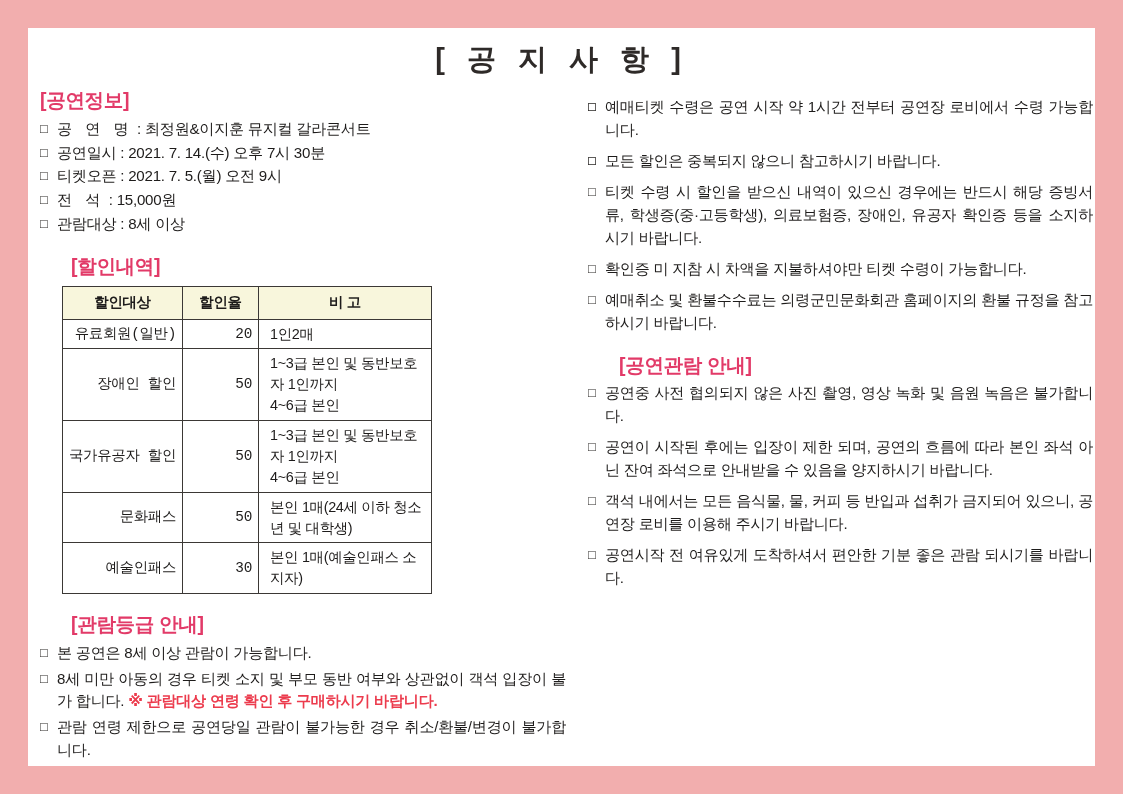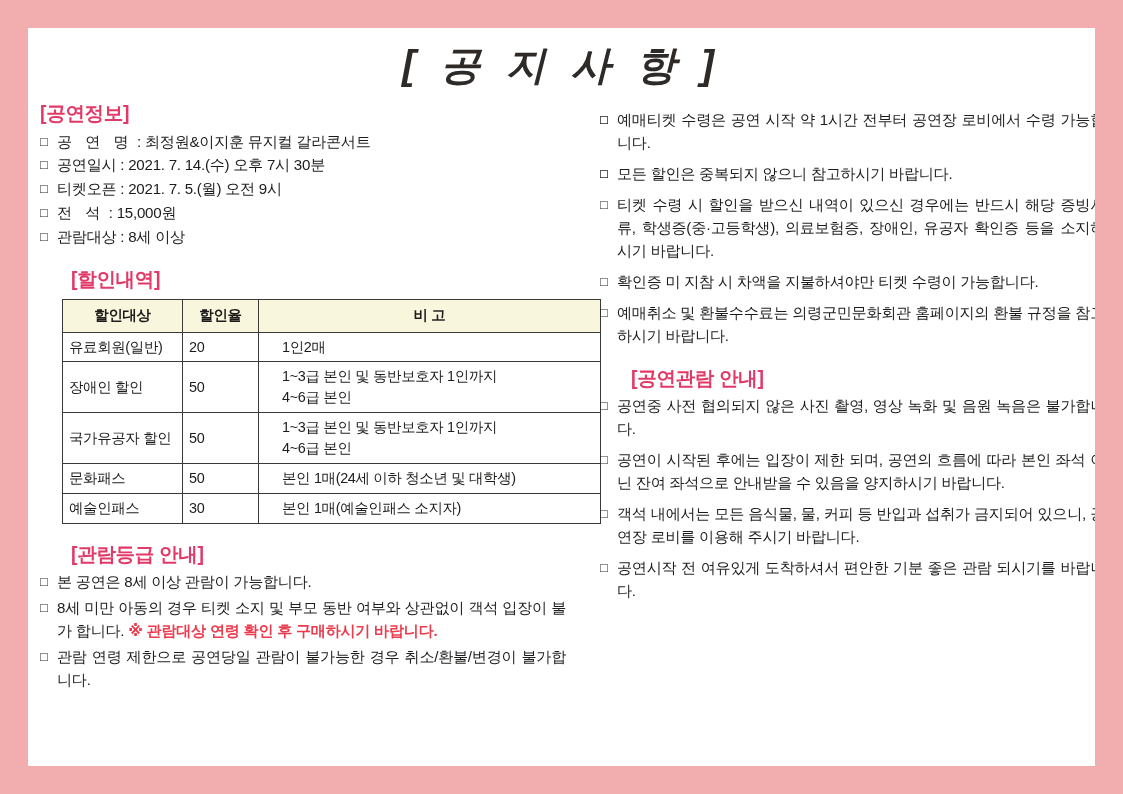--- a/index.html
+++ b/index.html
@@ -18,35 +18,34 @@
     left: 28px;
     top: 28px;
     width: 1067px;
     height: 738px;
     background: #ffffff;
     box-sizing: border-box;
     overflow: hidden;
   }
   .notice-title {
     text-align: center;
-    font-size: 40px;
+    font-size: 29px;
     font-weight: bold;
     color: #2e2a28;
     letter-spacing: 7px;
     margin: 14px 0 0 0;
     padding: 0;
     line-height: 1.18;
     white-space: pre;
-    font-style: italic;
   }
   .columns {
     display: flex;
     padding: 12px 12px 0 12px;
     box-sizing: border-box;
-    gap: 34px;
+    gap: 22px;
   }
   .col-left { width: 526px; flex: 0 0 526px; }
   .col-right { width: 505px; flex: 0 0 505px; }
 
   .sec-head {
     color: #e23a68;
     font-weight: bold;
     font-size: 19.5px;
     margin: 0 0 4px 0;
     line-height: 1.3;
@@ -78,39 +77,39 @@
     color: #2b2927;
   }
   ul.items.tight li { margin-bottom: 1px; }
   ul.items.loose li { margin-bottom: 8px; }
   .em-red { color: #ec3b4d; font-weight: bold; }
   .lbl-sp { letter-spacing: 4.5px; }
 
   table.disc {
     border-collapse: collapse;
     margin: 6px 0 0 22px;
-    width: 539px;
+    width: 370px;
     table-layout: fixed;
   }
   table.disc th, table.disc td {
     border: 1px solid #3b3835;
     font-size: 14.4px;
     color: #1e1c1b;
     padding: 4px 6px;
     line-height: 1.45;
     letter-spacing: -0.3px;
   }
   table.disc thead th {
     background: #f8f6dc;
     font-weight: bold;
     text-align: center;
     height: 24px;
   }
-  table.disc td.c { text-align: left; }
-  table.disc td.l { text-align: left; padding-left: 23px; }
+  table.disc td.c { text-align: right; font-family: Liberation Mono, monospace; }
+  table.disc td.l { text-align: left; padding-left: 11px; }
   .col-a { width: 120px; }
   .col-b { width: 76px; }
   .col-c { width: auto; }
   .th-sp { letter-spacing: 5px; }
 </style>
 </head>
 <body>
 
 <div class="page">
 

